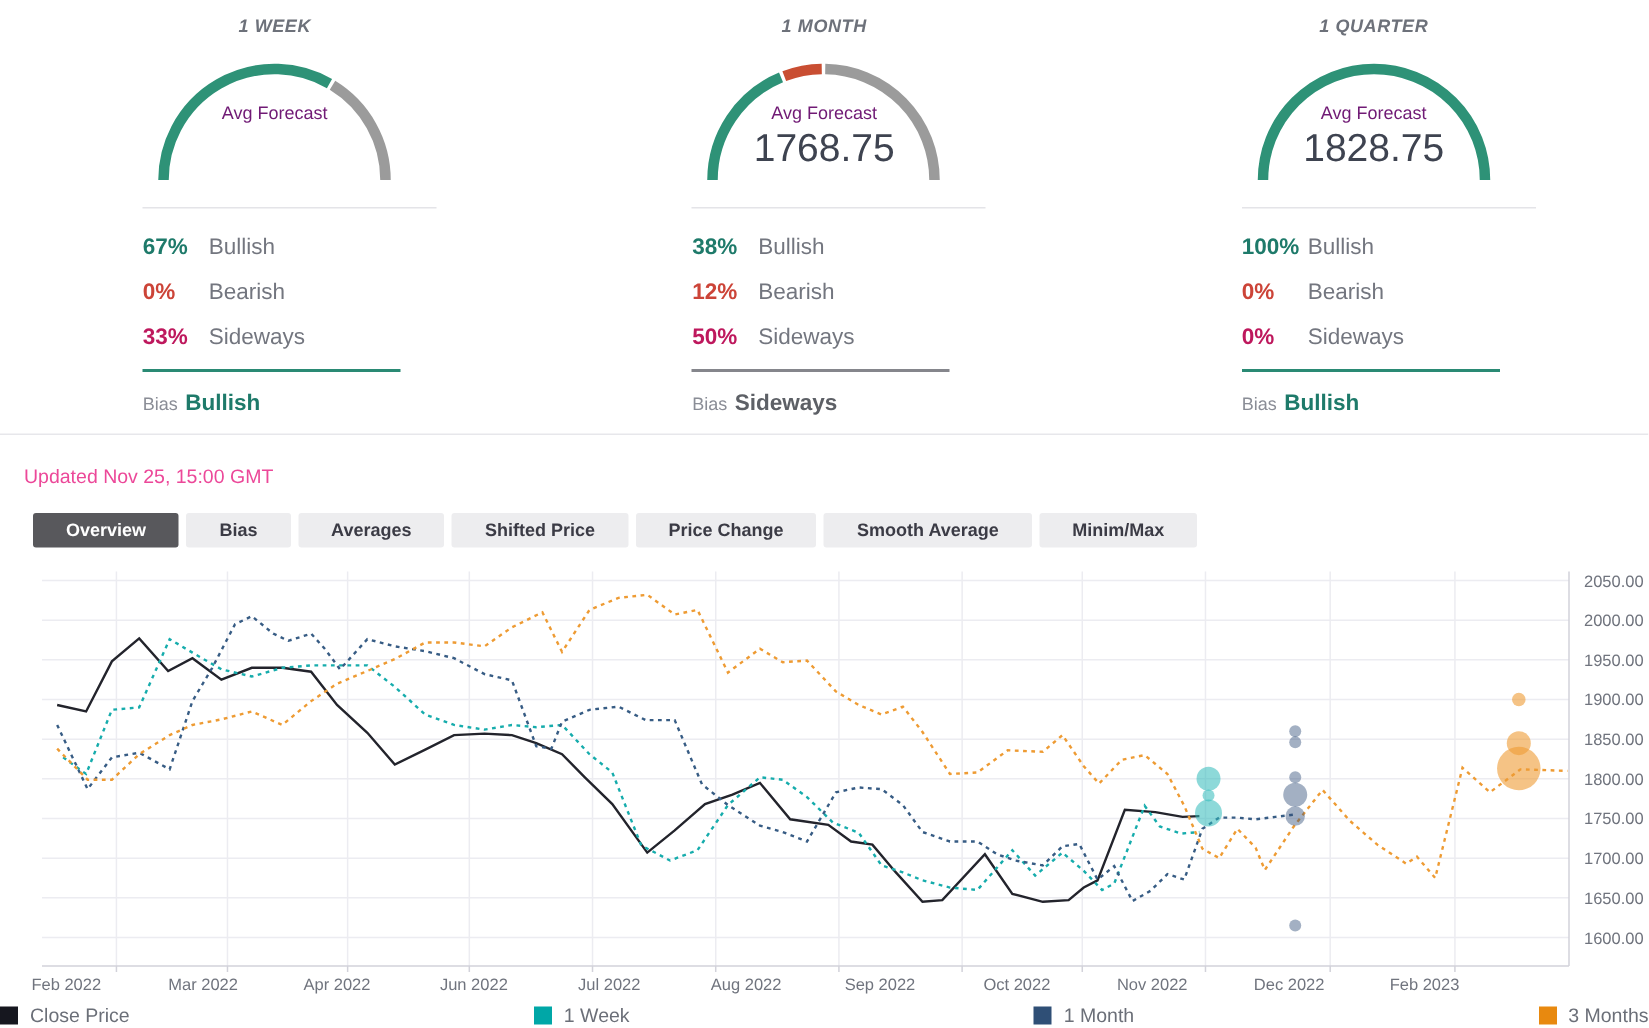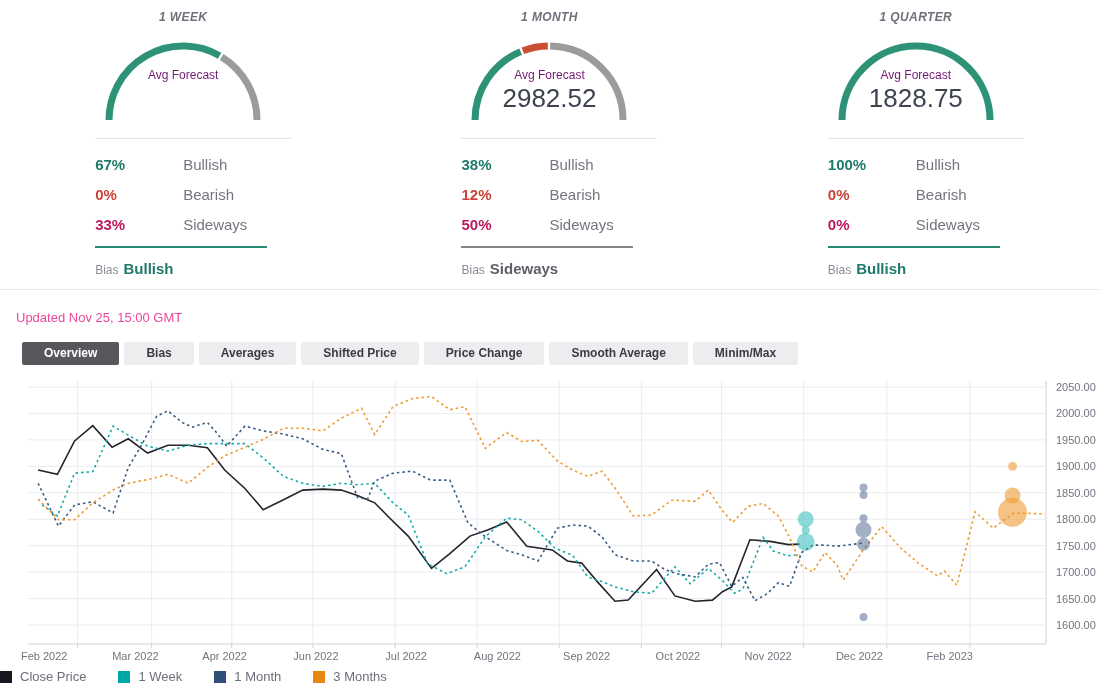--- a/index.html
+++ b/index.html
@@ -7,40 +7,40 @@
        font-family:"Liberation Sans",sans-serif;color:#3e4350;}
   .panels{display:flex;padding-top:6px;border-bottom:1px solid #e7e7eb;padding-bottom:12px;}
   .panel{width:33.333%;text-align:center;}
   .panel-title{font-size:12px;font-style:italic;font-weight:bold;color:#6d717a;letter-spacing:.4px;margin-top:4px;}
   .gauge{position:relative;width:170px;height:88px;margin:12px auto 0;}
   .gauge svg{position:absolute;left:0;top:0;}
   .gauge-label{position:absolute;left:0;right:0;top:32px;font-size:12px;color:#701a75;}
   .gauge-value{position:absolute;left:0;right:0;top:47px;font-size:26px;color:#3e4350;}
   .stats{width:196px;margin:0 auto;text-align:left;transform:translateX(10px);}
   .stats-divider{height:1px;background:#e4e4e8;margin:14px 0 10px 0;}
-  .stat-row{display:flex;align-items:center;height:30px;font-size:15px;gap:44px;}
+  .stat-row{display:flex;align-items:center;height:30px;font-size:15px;}
   .pct{width:44px;font-weight:bold;}
   .pct-bull{color:#1e7a6a;}
   .pct-bear{color:#cc4438;}
   .pct-side{color:#be185d;}
   .stat-label{color:#73767f;}
   .bias-underline{height:2px;width:172px;margin-top:7px;}
   .ul-green{background:#2a8a74;}
   .ul-gray{background:#85868c;}
   .bias-row{margin-top:12px;font-size:12px;color:#8a8d96;display:flex;align-items:baseline;gap:5px;}
   .bias-value{font-size:15px;font-weight:bold;}
   .bias-bullish{color:#1e7a6a;}
   .bias-sideways{color:#5d6066;}
   .updated{margin:20px 0 0 16px;font-size:13px;color:#ec4899;}
   .tabs{display:flex;gap:5px;margin:17px 0 0 22px;}
   .tab{background:#ededef;color:#3b3b45;font-size:12px;font-weight:bold;
        padding:0 22px;height:23px;line-height:23px;border-radius:2px;cursor:pointer;white-space:nowrap;}
   .tab.active{background:#58585c;color:#fff;}
   .chart-wrap{position:relative;margin-top:8px;height:316px;}
-  .legend{position:absolute;left:0;right:0;bottom:5px;display:flex;justify-content:flex-start;gap:32px;align-items:center;}
+  .legend{position:absolute;left:0;right:0;bottom:5px;display:flex;justify-content:space-between;gap:32px;align-items:center;}
   .legend-item{display:flex;align-items:center;gap:8px;cursor:pointer;}
   .legend-swatch{width:12px;height:12px;display:inline-block;}
   .legend-label{font-size:13px;color:#6b6f78;}
 </style>
 </head>
 <body>
 
 <div class="panels">
 
   <div class="panel">
@@ -76,21 +76,21 @@
 
   <div class="panel">
     <div class="panel-title">1 MONTH</div>
     <div class="gauge">
       <svg width="170" height="88">
           <path d="M 11.00 84.00 A 74 74 0 0 1 56.68 15.63" stroke="#2E9277" stroke-width="7" fill="none"></path>
           <path d="M 58.84 14.78 A 74 74 0 0 1 83.84 10.01" stroke="#C94E32" stroke-width="7" fill="none"></path>
           <path d="M 86.16 10.01 A 74 74 0 0 1 159.00 84.00" stroke="#9B9B9B" stroke-width="7" fill="none"></path>
         </svg>
       <div class="gauge-label">Avg Forecast</div>
-      <div class="gauge-value">2982.52</div>
+      <div class="gauge-value">1768.75</div>
     </div>
     <div class="stats">
       <div class="stats-divider"></div>
       <div class="stat-row">
         <span class="pct pct-bull">38%</span>
         <span class="stat-label">Bullish</span>
       </div>
       <div class="stat-row">
         <span class="pct pct-bear">12%</span>
         <span class="stat-label">Bearish</span>

